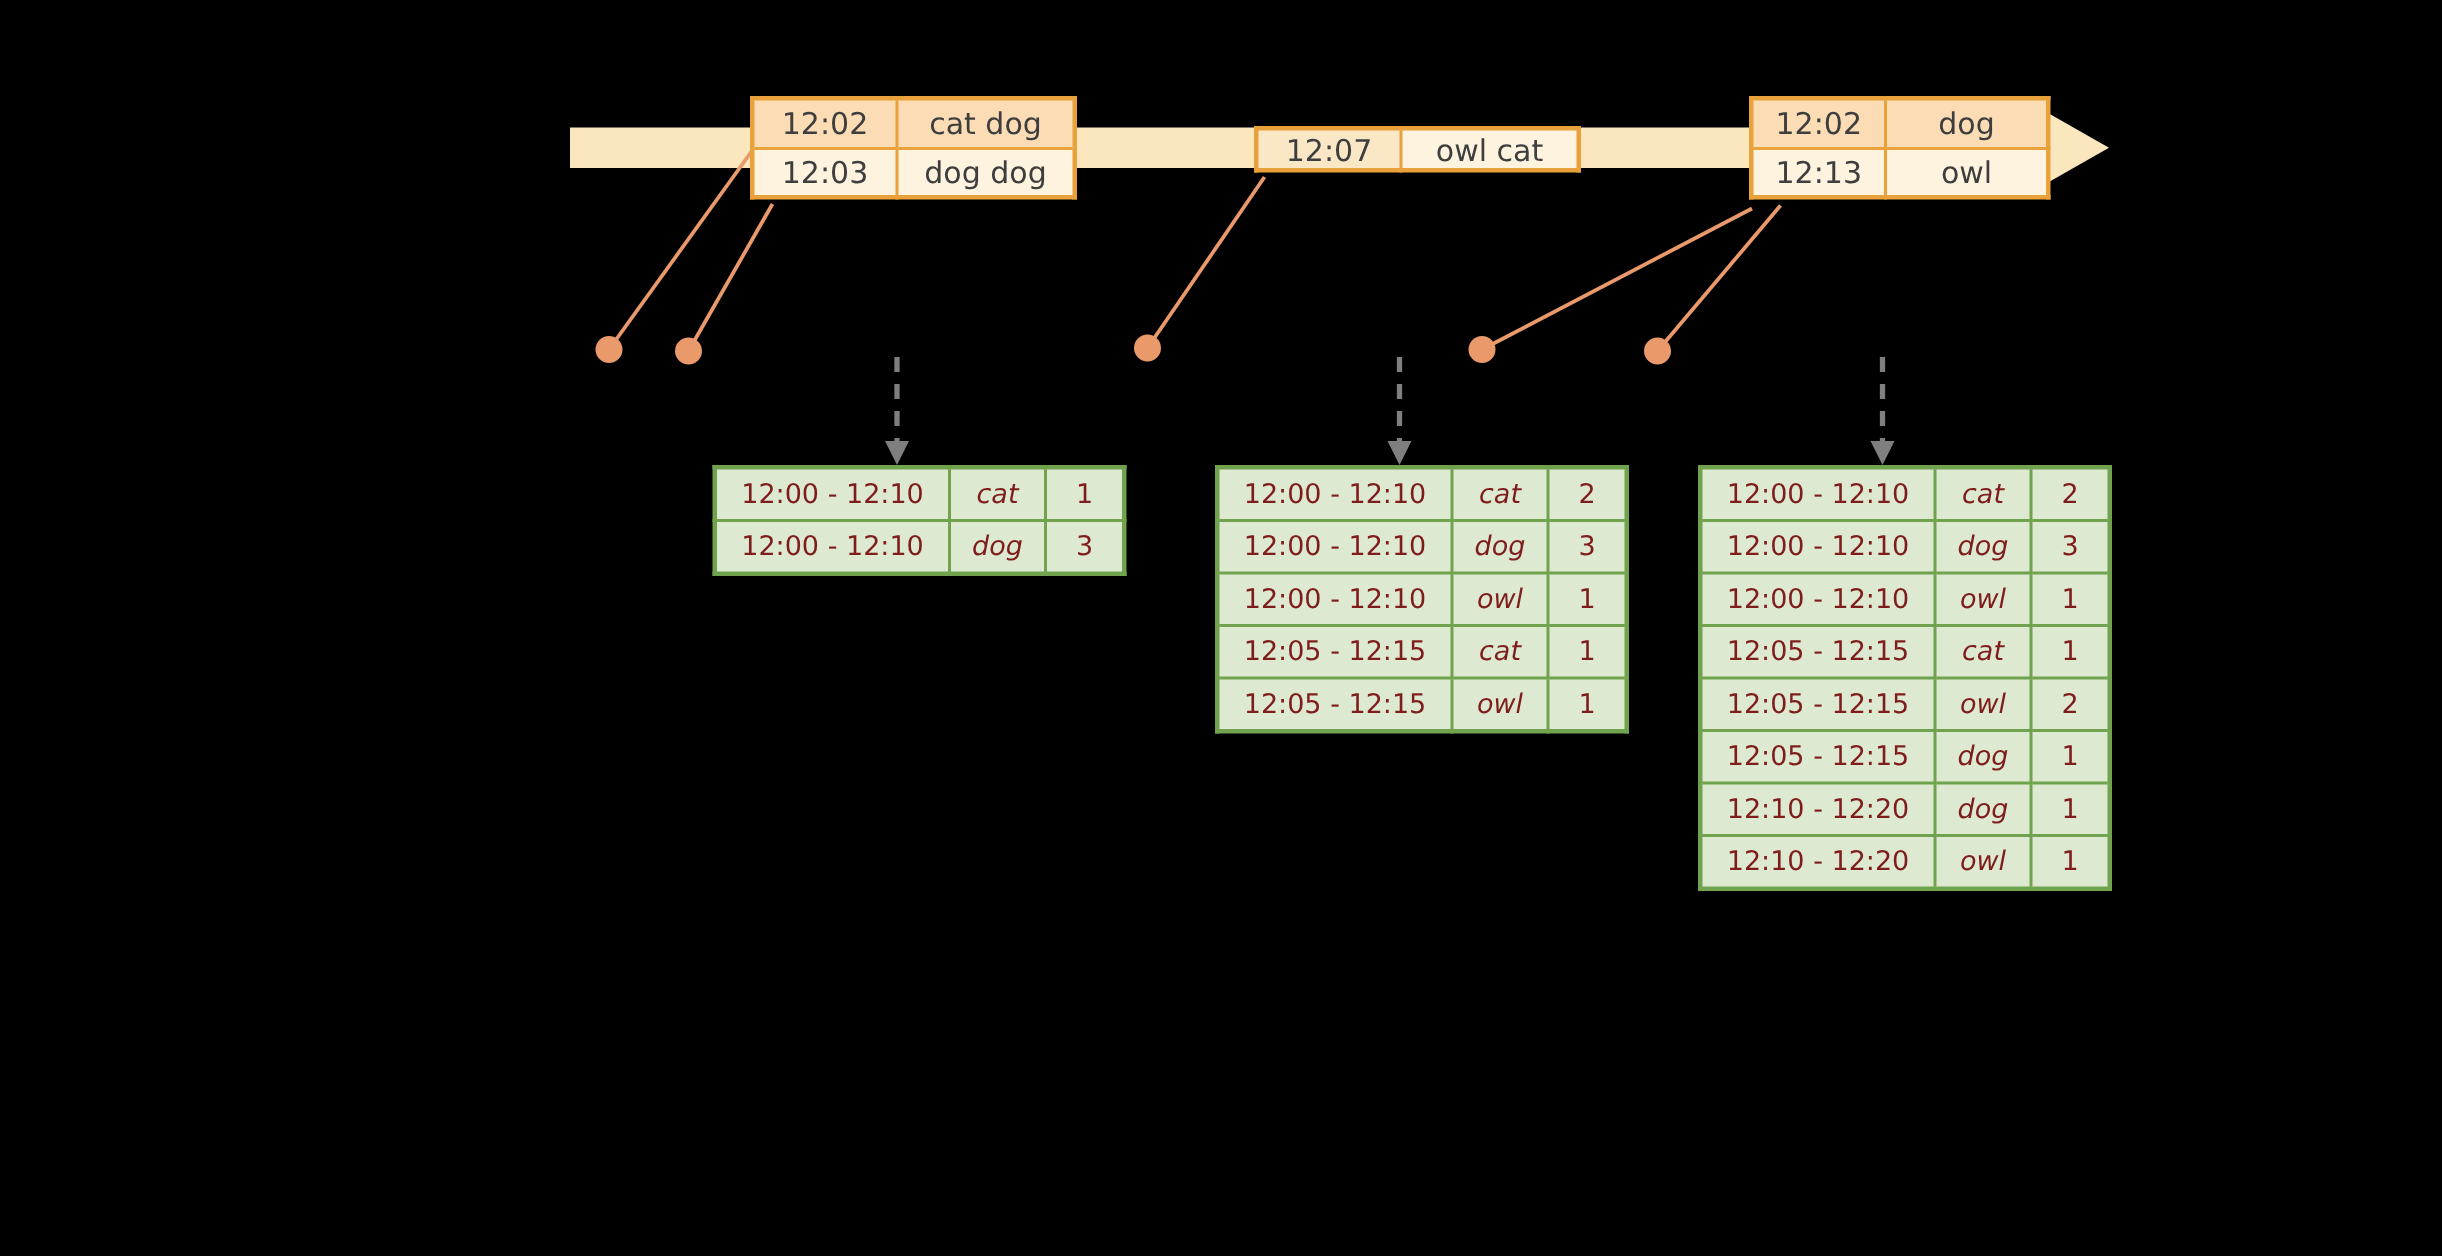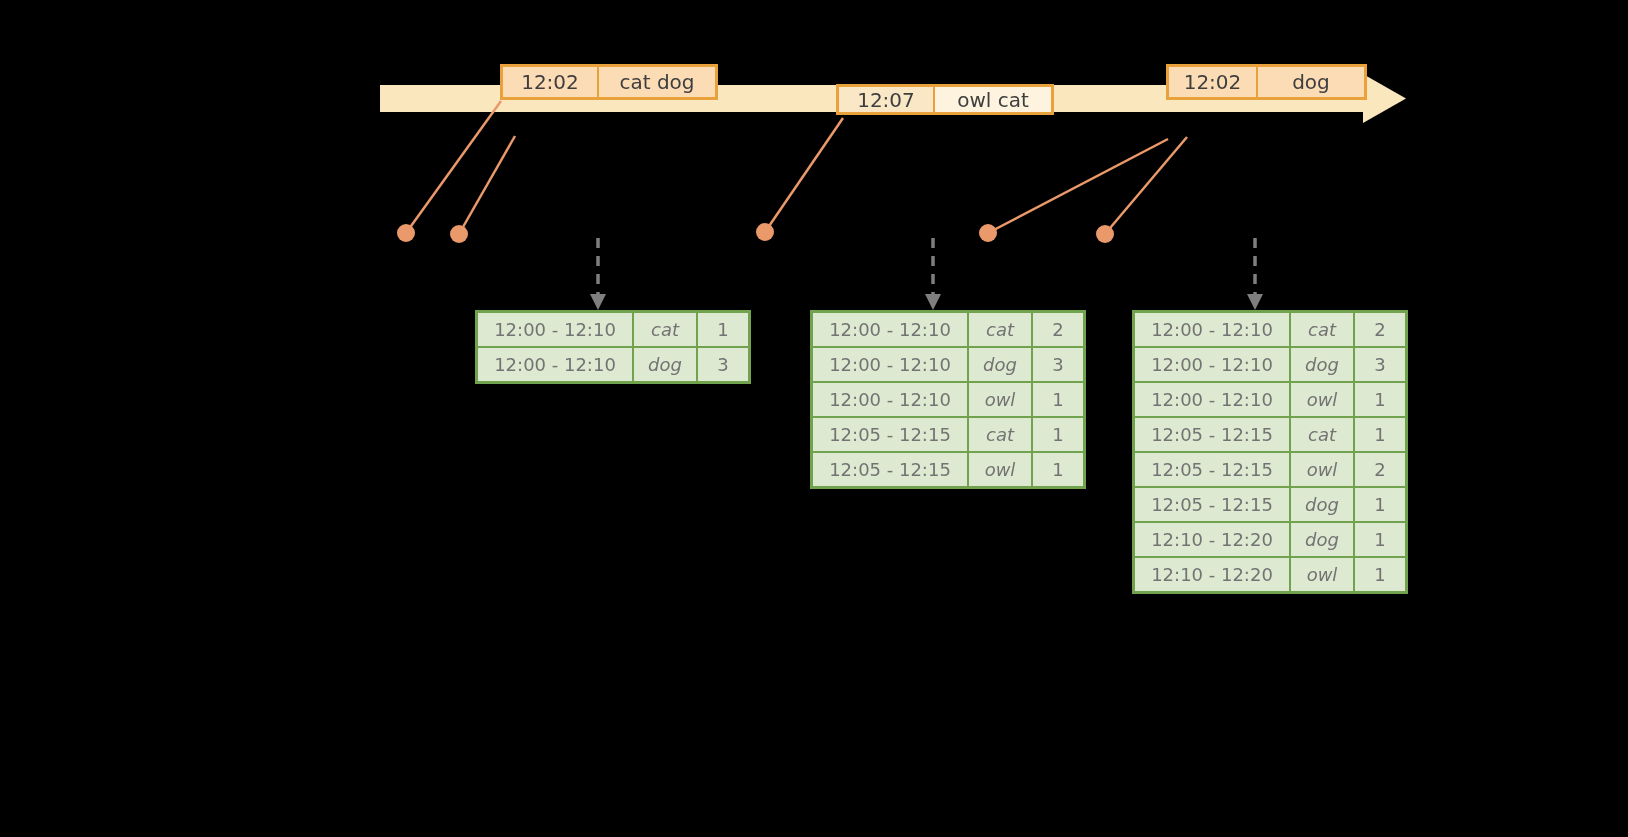--- a/index.html
+++ b/index.html
@@ -29,21 +29,21 @@
   .midcream{background:#FAE7C6;}
   #etable1{left:500px;top:64px;}
   #etable2{left:836px;top:84px;}
   #etable3{left:1166px;top:64px;}
 
   
   .gtable{border:3px solid #71A24E;}
   .gtable td{
     border:2px solid #71A24E;
     background:#DDEAD1;
-    font-size:18px;color:#737373;text-align:center;
+    font-size:18px;color:#7f1d1d;text-align:center;
     padding:0 4px;height:33px;
   }
   .col-win{width:146px;}
   .col-word{width:54px;font-style:italic;}
   .col-cnt{width:42px;}
   #gtable1{left:475px;top:310px;}
   #gtable2{left:810px;top:310px;}
   #gtable3{left:1132px;top:310px;}
 </style>
 </head>
@@ -80,38 +80,46 @@
     <polygon points="1247,294 1263,294 1255,310"></polygon>
   </g>
 </svg>
 
 <table class="etable" id="etable1">
   <tbody>
       <tr>
     <td class="col-time peach">12:02</td>
     <td class="col-words peach">cat dog</td>
   </tr>
+  <tr>
+    <td class="col-time cream">12:03</td>
+    <td class="col-words cream">dog dog</td>
+  </tr>
 </tbody>
   </table>
 
 <table class="etable" id="etable2">
   <tbody>
       <tr>
     <td class="col-time midcream">12:07</td>
     <td class="col-words cream">owl cat</td>
   </tr>
 </tbody>
   </table>
 
 <table class="etable" id="etable3">
   <tbody>
       <tr>
     <td class="col-time3 peach">12:02</td>
     <td class="col-words3 peach">dog</td>
   </tr>
+  <tr>
+    <td class="col-time3 cream">12:13</td>
+    <td class="col-words3 cream">owl</td>
+  </tr>
 </tbody>
   </table>
 
 <table class="gtable" id="gtable1">
   <tbody>
       <tr>
     <td class="col-win">12:00 - 12:10</td>
     <td class="col-word">cat</td>
     <td class="col-cnt">1</td>
   </tr>

